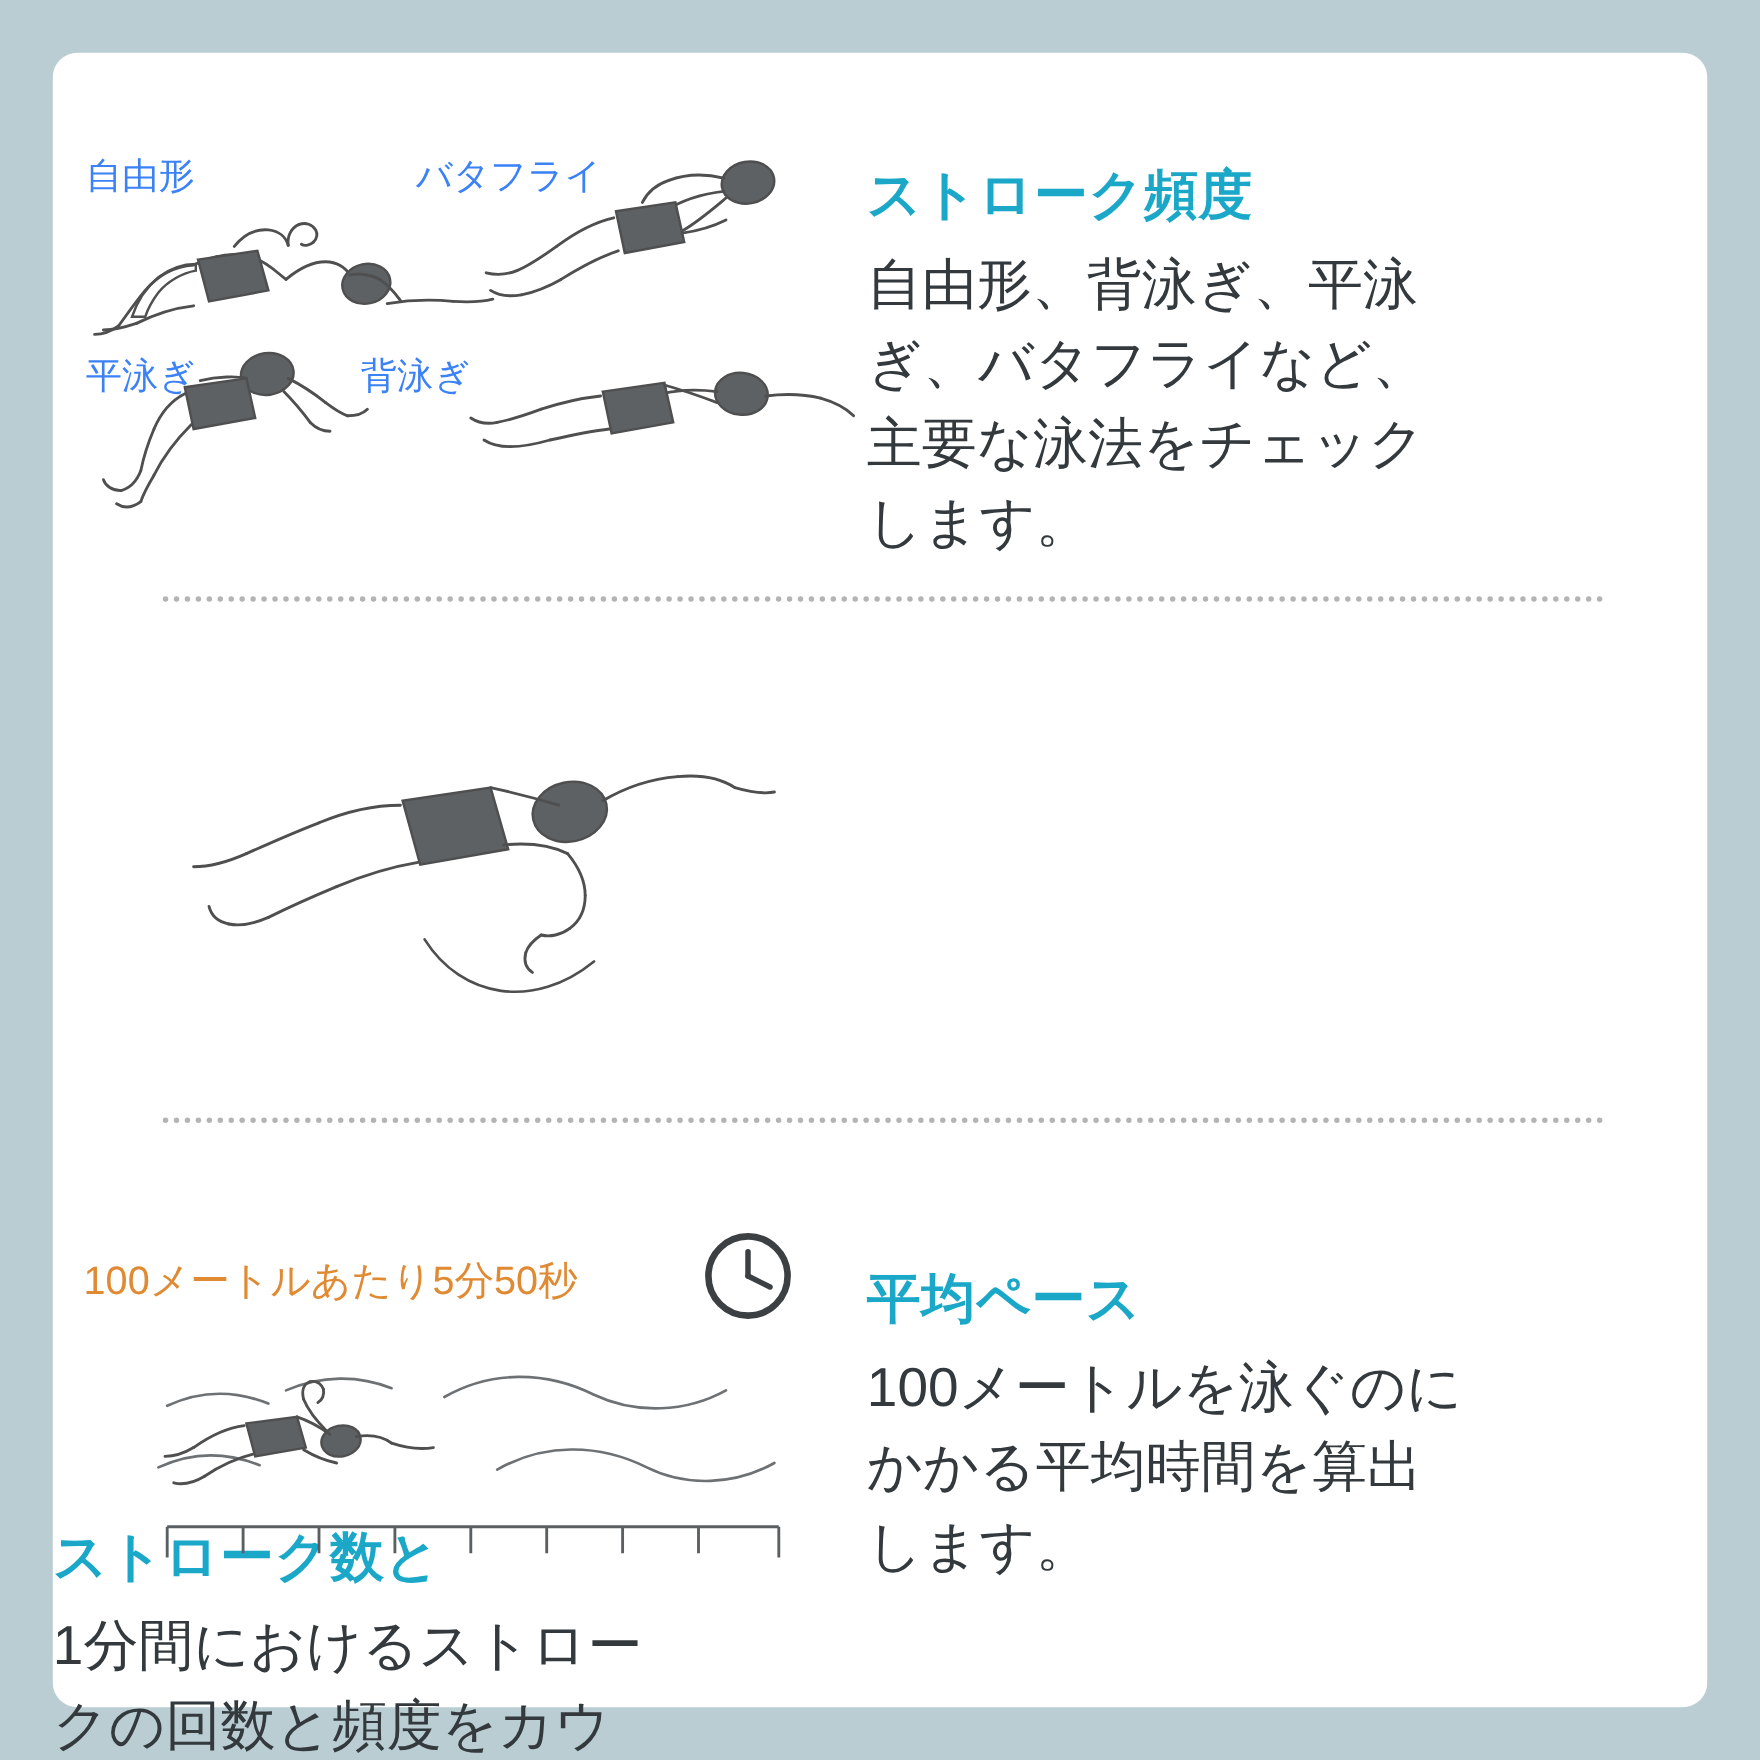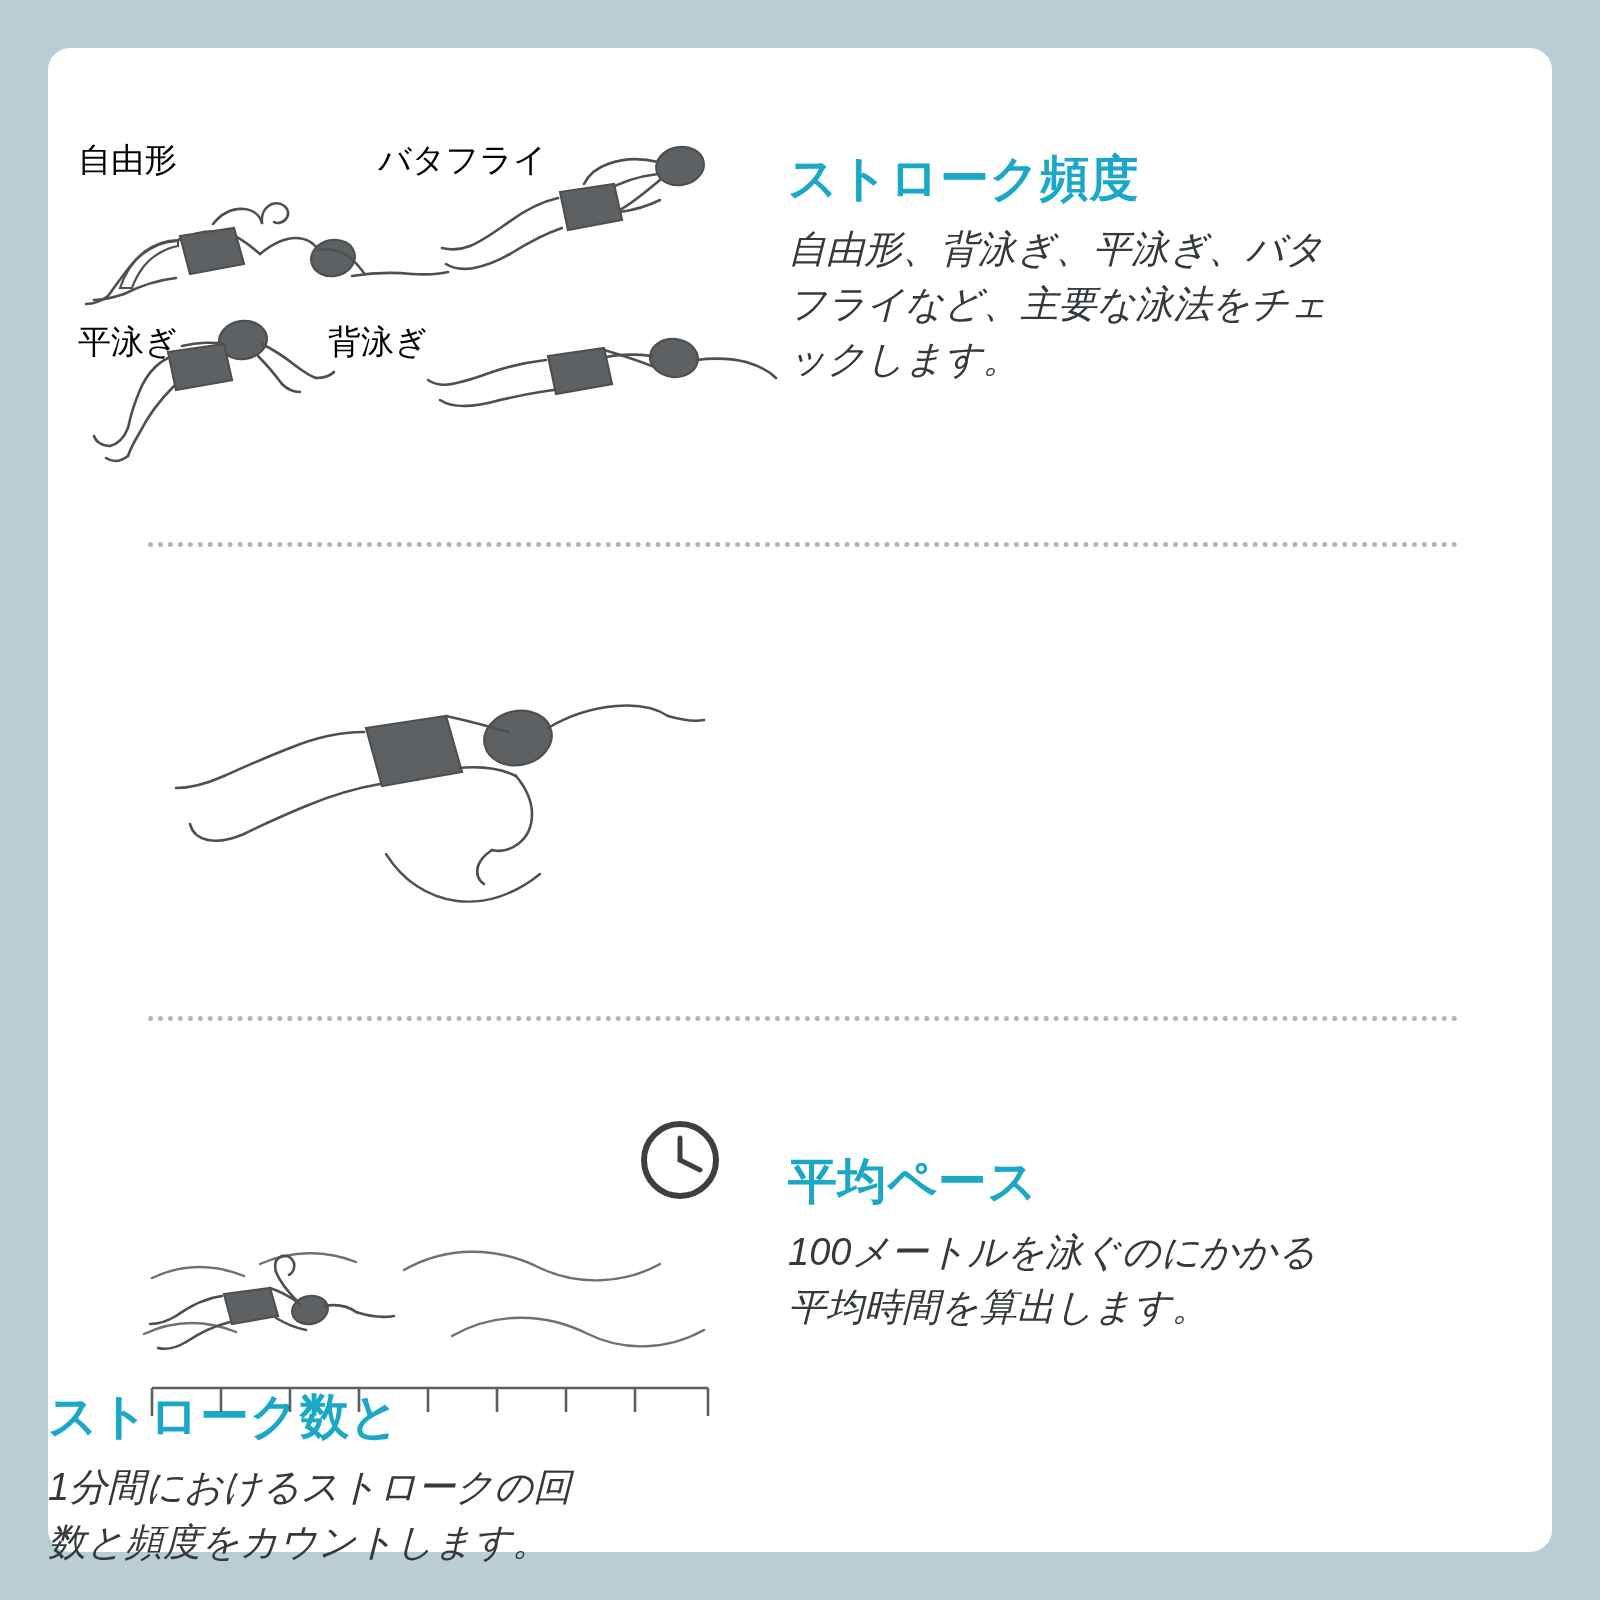--- a/index.html
+++ b/index.html
@@ -42,25 +42,24 @@
   .f-title {
     color: #1ba8c8;
     font-size: 49px;
     font-weight: bold;
     line-height: 1.18;
     letter-spacing: 0.5px;
     margin: 0 0 14px 0;
   }
   .f-desc {
     color: #33393c;
-    font-size: 38px;
+    font-size: 50px;
     line-height: 1.45;
     margin: 0;
     max-width: 545px;
-    font-style: italic;
   }
   .divider {
     position: absolute;
     left: 100px;
     width: 1310px;
     height: 0;
     border-top: 5px dotted #b4b4b4;
   }
   
   #feature-1 { top: 80px;  height: 400px; }
@@ -69,21 +68,21 @@
   
   #feature-2 { top: 560px; height: 400px; flex-direction: column; }
   #feature-2 .text-col { padding-top: 40px; }
   #divider-2 { top: 968px; }
   
   #feature-3 { top: 1050px; height: 400px; }
   #feature-3 .text-col { padding-top: 55px; }
 
   .label {
     position: absolute;
-    color: #000000;
+    color: #3b82f6;
     font-size: 33px;
     white-space: nowrap;
   }
   .label-big {
     position: absolute;
     color: #e08a33;
     font-size: 36px;
     white-space: nowrap;
   }
   svg { display: block; }
@@ -254,20 +253,21 @@
       </h2>
       <p class="f-desc">1分間におけるストロークの回数と頻度をカウントします。</p>
     </div>
   </section>
 
   <div class="divider" id="divider-2"></div>
 
   <section class="feature" id="feature-3">
     <div class="illus">
 
+      <span class="label-big" style="left:28px; top:42px;">100メートルあたり5分50秒</span>
 
       <svg width="740" height="400" viewBox="0 0 740 400">
 
         <g>
           <circle class="clock-face" cx="632" cy="62" r="36"></circle>
           <path class="clock-hand" d="M632,62 L632,40"></path>
           <path class="clock-hand" d="M632,62 L652,72"></path>
         </g>
 
         <g>

